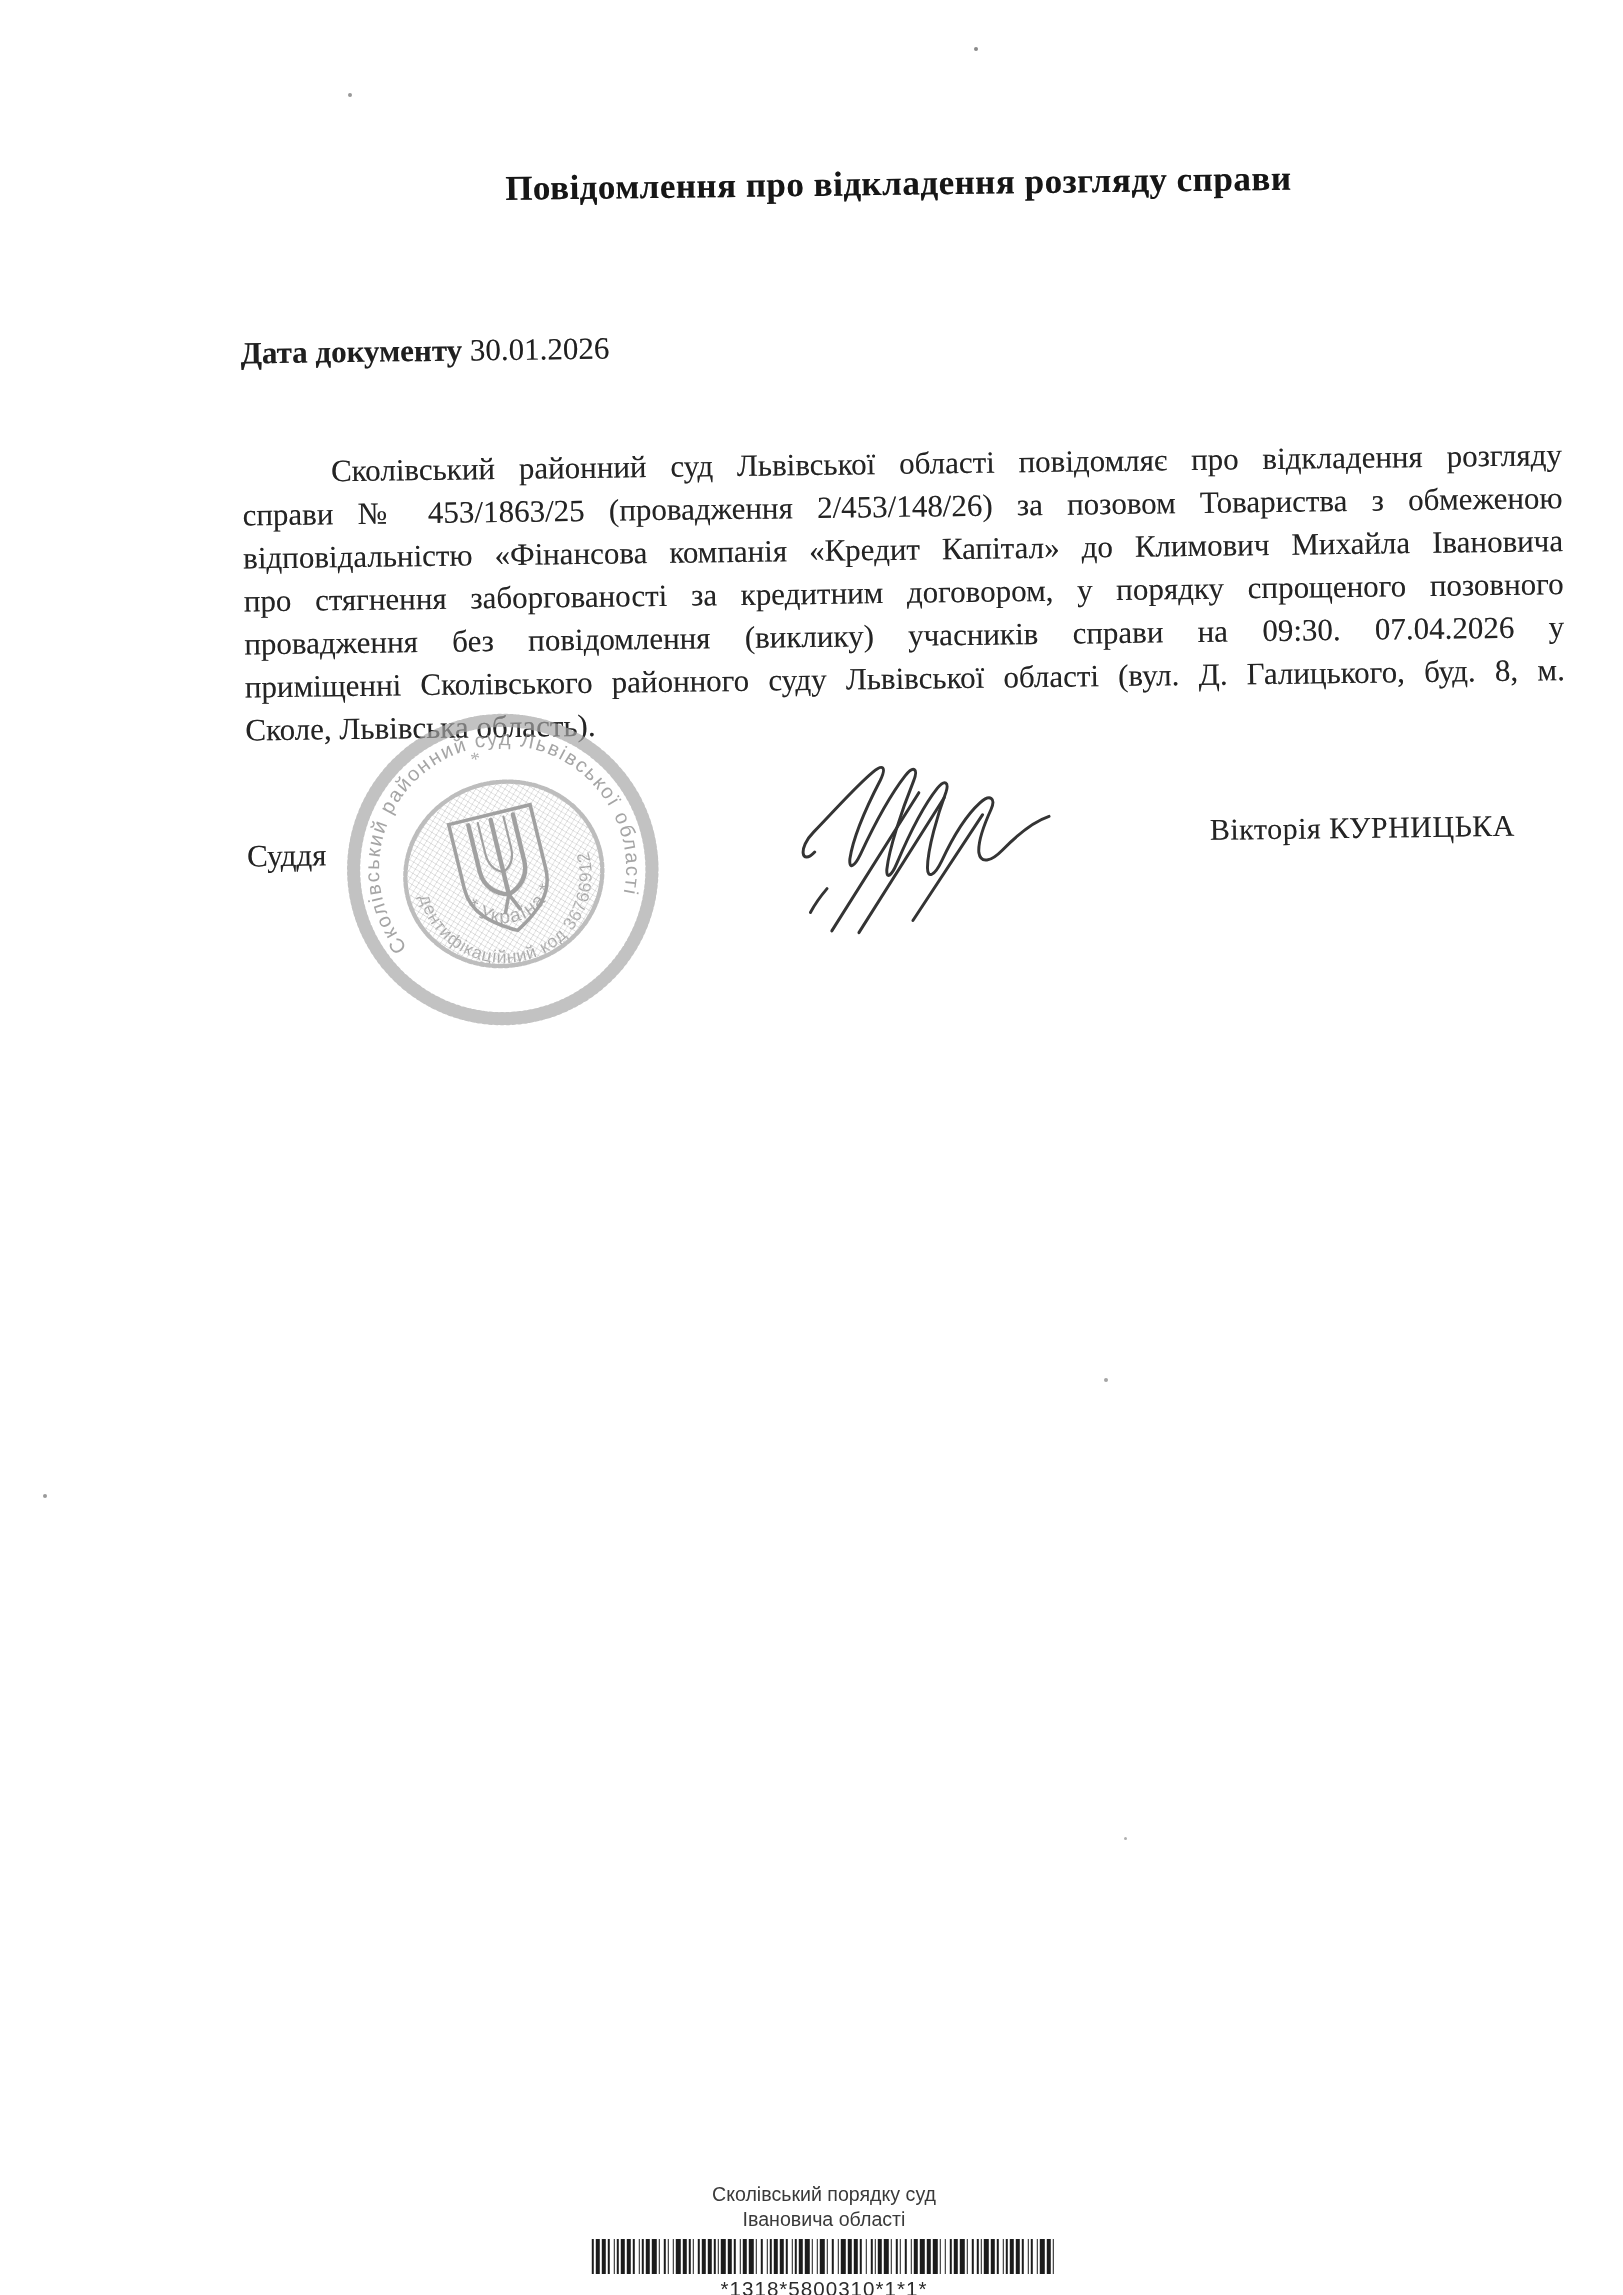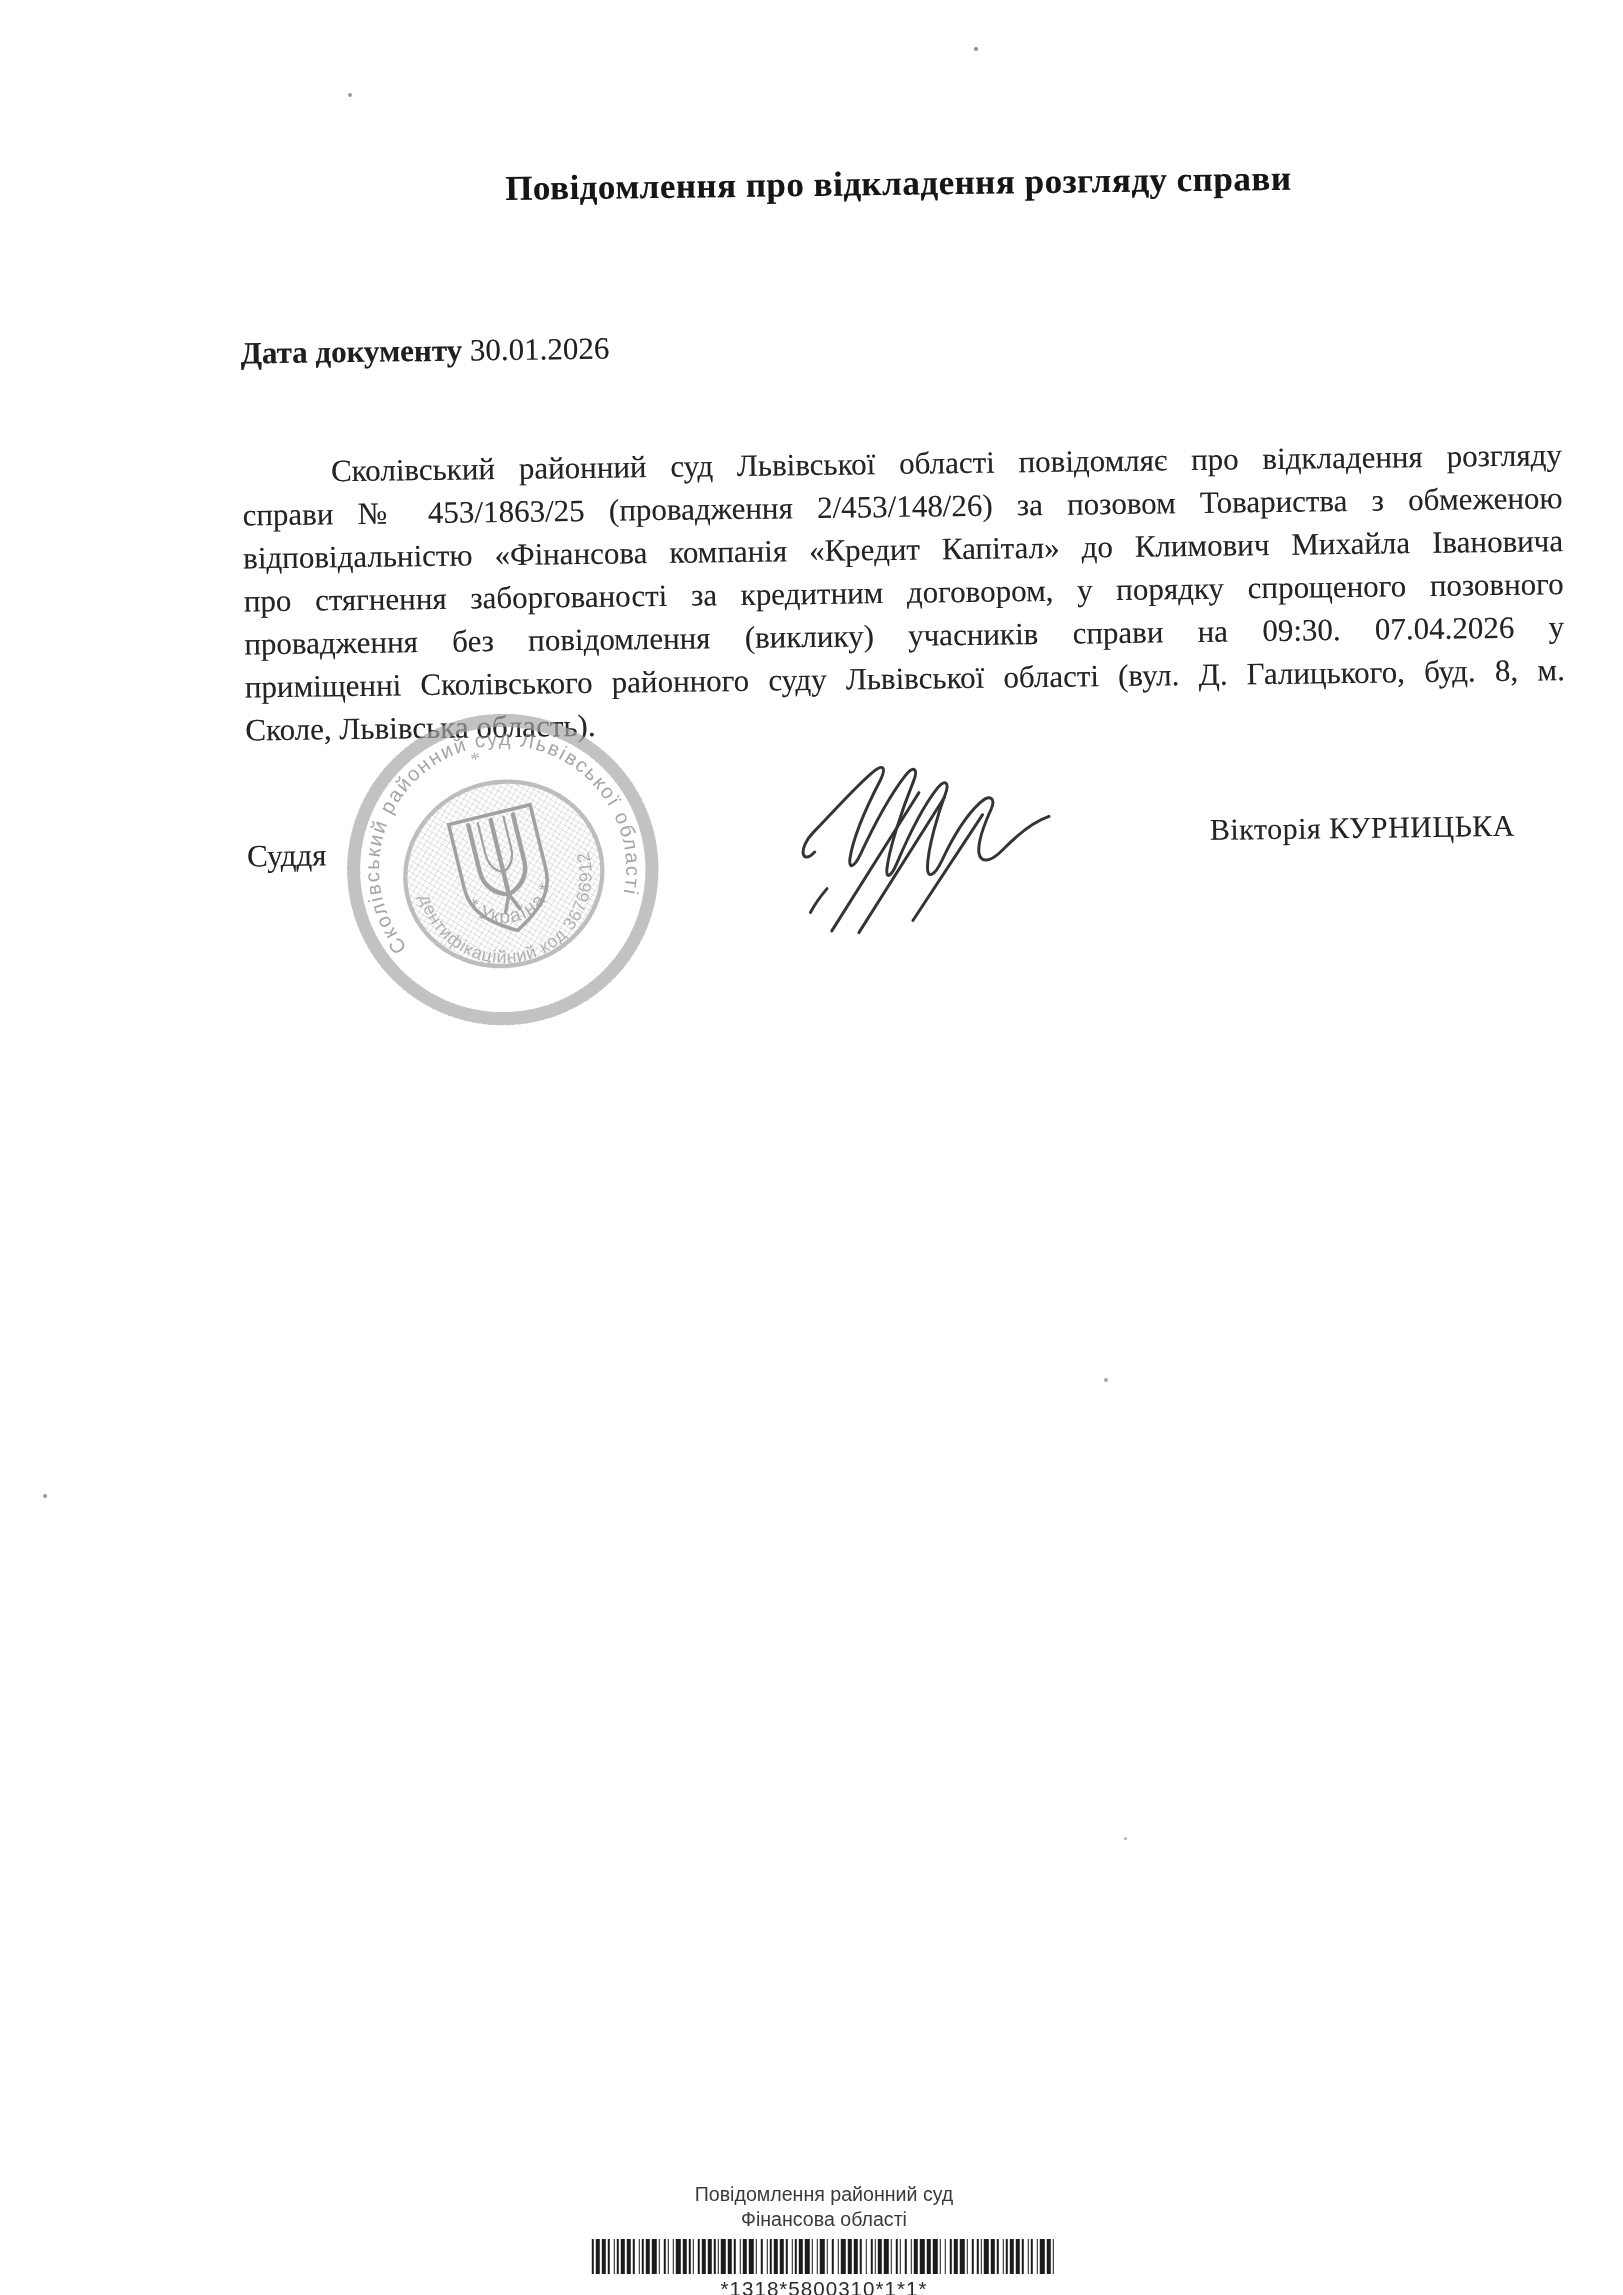--- a/index.html
+++ b/index.html
@@ -171,22 +171,22 @@
         </g>
       </svg>
     </div>
 
     <div class="judge-line">Суддя</div>
     <div class="judge-name">Вікторія КУРНИЦЬКА</div>
 
   </div>
 
   <div class="footer">
-    <div class="footer-court">Повідомлення районний суд</div>
-    <div class="footer-court">Фінансова області</div>
+    <div class="footer-court">Сколівський порядку суд</div>
+    <div class="footer-court">Івановича області</div>
     <div class="barcode">
         <span class="b" style="width: 1.5px;"></span>
         <span class="s" style="width: 2px;"></span>
         <span class="b" style="width: 4.4px;"></span>
         <span class="s" style="width: 2px;"></span>
         <span class="b" style="width: 4.4px;"></span>
         <span class="s" style="width: 2px;"></span>
         <span class="b" style="width: 1.5px;"></span>
         <span class="s" style="width: 3.9px;"></span>
         <span class="b" style="width: 1.5px;"></span>

